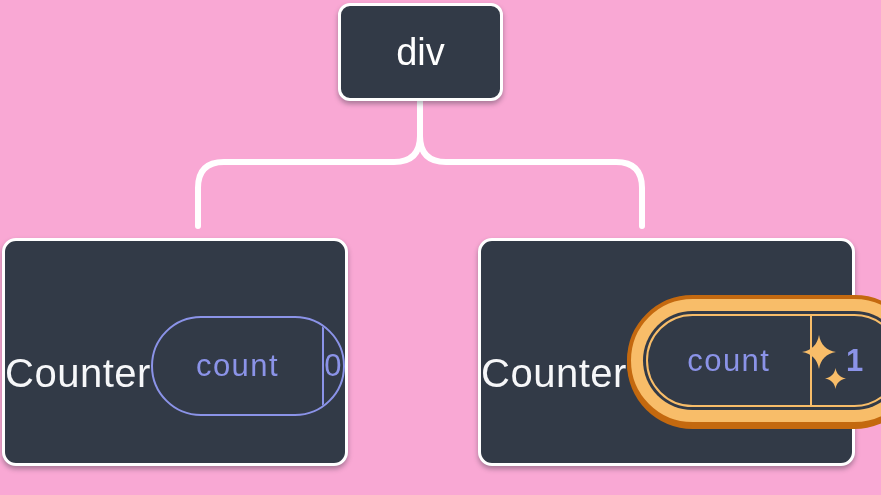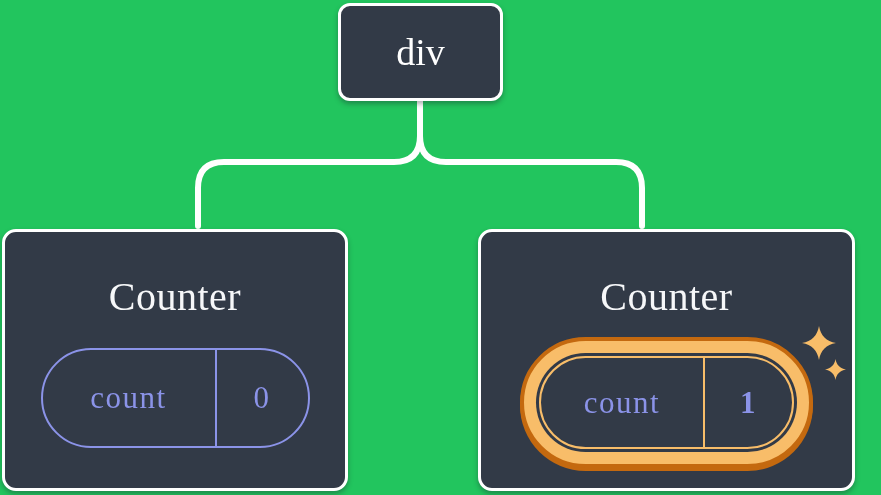--- a/index.html
+++ b/index.html
@@ -1,36 +1,36 @@
 <!DOCTYPE html>
 <html><head>
 <meta charset="utf-8">
 <style>
   html,body{margin:0;padding:0;}
   .stage{
     position:relative;width:881px;height:495px;overflow:hidden;
-    background:#22c55e;
-    font-family:Liberation Serif, serif;
+    background:#f9a8d4;
+    font-family:Liberation Sans, sans-serif;
   }
   .connectors{position:absolute;left:0;top:0;width:881px;height:495px;pointer-events:none;}
   .conn{stroke:#ffffff;stroke-width:6;fill:none;stroke-linecap:round;stroke-linejoin:round;}
 
   .node{
     position:absolute;background:#323a47;border:3px solid #ffffff;
     box-sizing:border-box;border-radius:14px;
     box-shadow:0 3px 5px rgba(23,32,41,0.35);
   }
   .root-node{
     left:338px;top:3px;width:165px;height:98px;border-radius:12px;
     display:flex;align-items:center;justify-content:center;
     color:#ffffff;font-size:38px;
   }
   .child-node{
-    top:229px;height:262px;
-    display:flex;flex-direction:column;align-items:center;
+    top:238px;height:228px;
+    display:flex;flex-direction:row;align-items:center;
   }
   .child-left{left:2px;width:346px;}
   .child-right{left:478px;width:377px;}
 
   .node-title{
     margin-top:42px;color:#f6f7f9;font-size:40px;font-weight:500;
     letter-spacing:0.5px;line-height:46px;
   }
 
   

